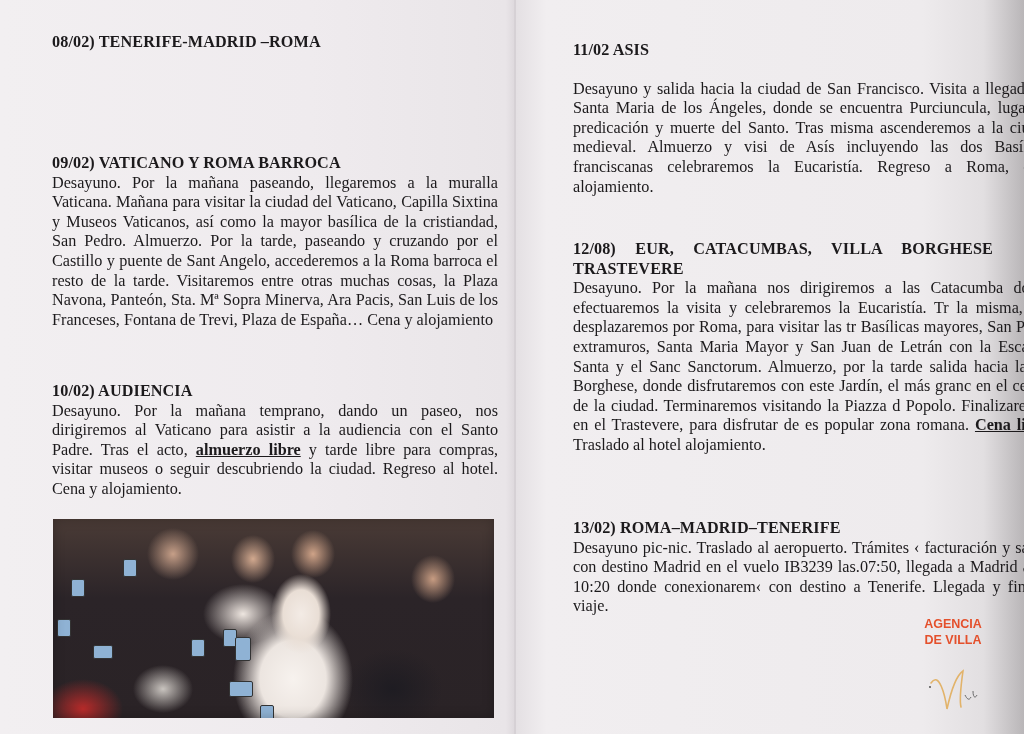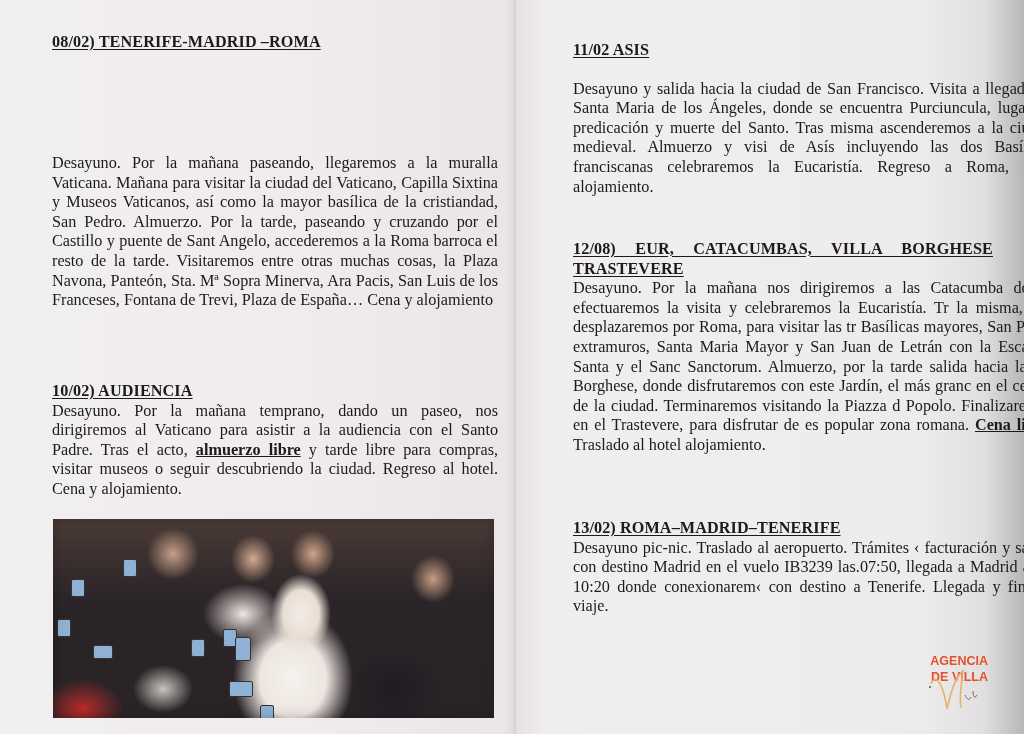--- a/index.html
+++ b/index.html
@@ -10,21 +10,21 @@
     color:#1c1a1c;
   }
   .page { position:absolute; top:0; height:734px; }
   .page-left { left:0; width:516px;
     background:linear-gradient(90deg,#f2eff1 0%,#efebee 60%,#e9e5e8 98%,#dcd7db 100%); }
   .page-right { left:516px; width:508px;
     background:linear-gradient(90deg,#e4e0e3 0%,#f1eef0 6%,#eeebed 80%,#e2dfe1 92%,#b9b6b8 100%); }
   .fold { position:absolute; left:514px; top:0; width:2px; height:734px; background:#d6d1d5; }
 
   .section { position:absolute; font-size:16.2px; line-height:19.6px; }
-  .heading { font-weight:bold; text-decoration:underline; text-underline-offset:2px; letter-spacing:0.1px; }
+  .heading { font-weight:bold; text-underline-offset:2px; letter-spacing:0.1px; }
   .body-text { text-align:justify; }
   .bold-u { font-weight:bold; text-decoration:underline; }
 
   #d0802 { left:52px; top:33px; width:445px; }
   #d0902 { left:52px; top:154px; width:446px; }
   #d1002 { left:52px; top:374px; width:446px;margin-top:8px; }
 
   .clipper { position:absolute; left:573px; top:0; width:451px; height:682px; overflow:hidden; }
   .clipper .section { position:absolute; }
 
@@ -39,37 +39,38 @@
       radial-gradient(ellipse 22px 24px at 260px 35px, #cfa388 0%, transparent 100%),
       radial-gradient(ellipse 22px 24px at 380px 60px, #c79c82 0%, transparent 100%),
       radial-gradient(ellipse 40px 30px at 30px 190px, #b82b2a 0%, transparent 100%),
       radial-gradient(ellipse 30px 24px at 110px 170px, #c9c4bf 0%, transparent 100%),
       radial-gradient(ellipse 50px 40px at 340px 170px, #1e1c22 0%, transparent 100%),
       linear-gradient(180deg,#4a3b36 0%,#2b2428 40%,#2a2326 100%);
   }
   .photo-caption-shadow { position:absolute; inset:0; box-shadow:inset 0 0 12px rgba(0,0,0,0.25); }
   .phone { position:absolute; width:12px; height:16px; background:#8fb2d4; border:1px solid #333; border-radius:2px; }
 
-  .agency { position:absolute; left:918px; top:653px; width:70px; text-align:right;
+  .agency { position:absolute; left:918px; top:616px; width:70px; text-align:center;
     font-family:"Liberation Sans","DejaVu Sans",sans-serif; font-weight:bold; font-size:12.5px;
     line-height:16px; color:#e4502c; }
   .signature { position:absolute; left:925px; top:665px; width:60px; height:50px; }
 </style>
 </head>
 <body>
 
 <div class="page page-left"></div>
 <div class="page page-right"></div>
 <div class="fold"></div>
 
 <div class="section" id="d0802">
   <div class="heading">08/02) TENERIFE-MADRID –ROMA</div>
 </div>
 
 <div class="section" id="d0902">
+  <div class="heading">09/02) VATICANO Y ROMA BARROCA</div>
   <div class="body-text">Desayuno. Por la mañana paseando, llegaremos a la muralla Vaticana. Mañana para visitar la ciudad del Vaticano, Capilla Sixtina y Museos Vaticanos, así como la  mayor basílica de la cristiandad, San Pedro. Almuerzo. Por la tarde, paseando y cruzando por el Castillo y puente de Sant Angelo, accederemos a la Roma barroca el resto de la tarde. Visitaremos entre otras muchas cosas, la Plaza Navona, Panteón, Sta. Mª Sopra Minerva, Ara Pacis, San Luis de los Franceses, Fontana de Trevi, Plaza de España… Cena y alojamiento</div>
 </div>
 
 <div class="section" id="d1002">
   <div class="heading">10/02) AUDIENCIA</div>
   <div class="body-text"><span>Desayuno. Por la mañana temprano, dando un paseo, nos dirigiremos al Vaticano para asistir a la audiencia con el Santo Padre. Tras el acto, </span><span class="bold-u">almuerzo libre</span><span> y tarde libre para compras, visitar museos o seguir descubriendo la ciudad. Regreso al hotel. Cena y alojamiento.</span></div>
 </div>
 
 <div class="photo">
   <div class="phone" style="left:4px;top:100px;"></div>

